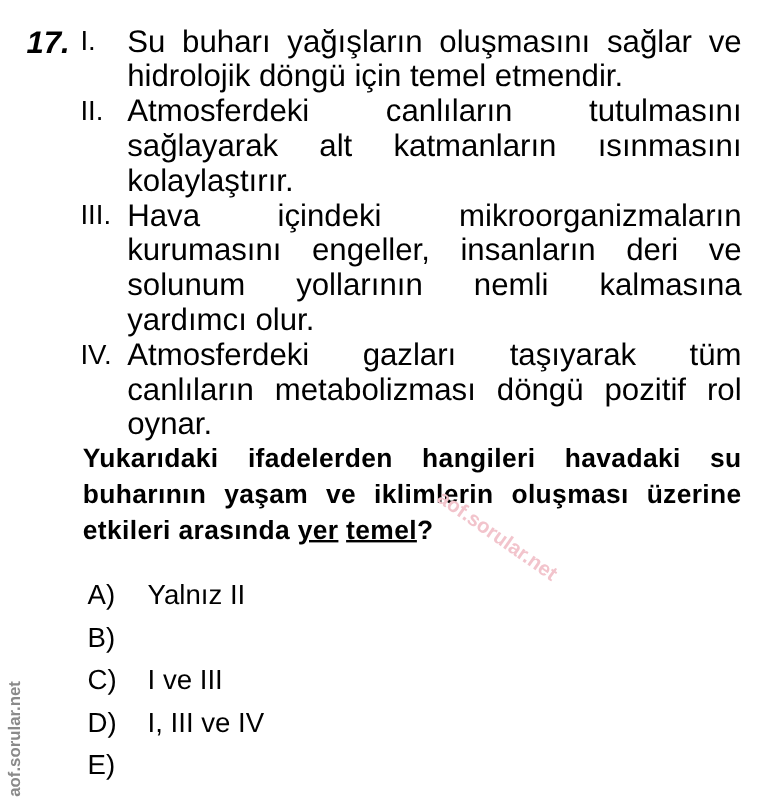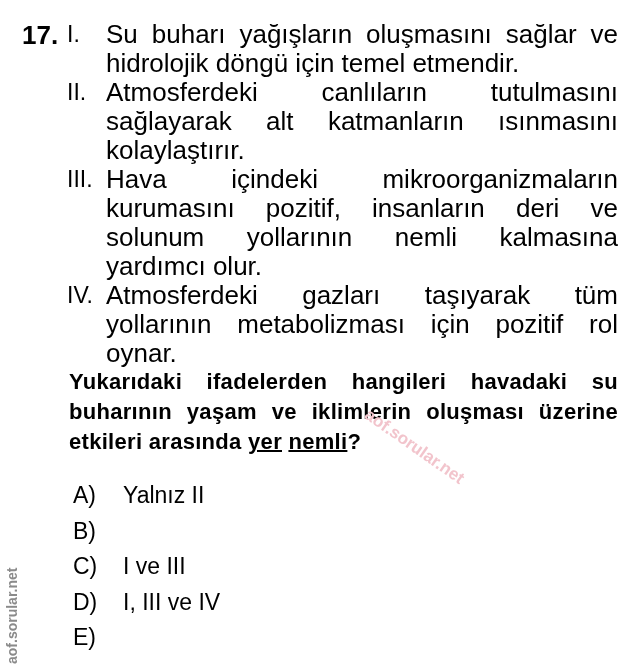--- a/index.html
+++ b/index.html
@@ -2,21 +2,21 @@
 <html><head>
   <meta charset="utf-8">
   <style>
     html, body { margin: 0; padding: 0; background: #ffffff; }
     body {
       width: 641px; height: 670px; position: relative; overflow: hidden;
       font-family: "Liberation Sans", sans-serif; color: #000;
     }
     .qnum {
       position: absolute; left: 22px; top: 20px;
-      font-size: 26px; font-weight: bold;
+      font-size: 26px; font-weight: bold; font-style: italic;
     }
     .stmt { position: absolute; left: 0; width: 641px; }
     .roman {
       position: absolute; left: 67px; font-size: 23px; line-height: 29px;
     }
     .stmt-text {
       position: absolute; left: 106px; width: 512px;
       font-size: 26px; line-height: 29px; text-align: justify;
       text-align-last: left;
     }
@@ -52,28 +52,28 @@
 <div class="stmt" style="top:20px">
   <span class="roman">I.</span>
   <span class="stmt-text">Su buharı yağışların oluşmasını sağlar ve hidrolojik döngü için temel etmendir.</span>
 </div>
 <div class="stmt" style="top:78px">
   <span class="roman">II.</span>
   <span class="stmt-text">Atmosferdeki canlıların tutulmasını sağlayarak alt katmanların ısınmasını kolaylaştırır.</span>
 </div>
 <div class="stmt" style="top:165px">
   <span class="roman">III.</span>
-  <span class="stmt-text">Hava içindeki mikroorganizmaların kurumasını pozitif, insanların deri ve solunum yollarının nemli kalmasına yardımcı olur.</span>
+  <span class="stmt-text">Hava içindeki mikroorganizmaların kurumasını engeller, insanların deri ve solunum yollarının nemli kalmasına yardımcı olur.</span>
 </div>
 <div class="stmt" style="top:281px">
   <span class="roman">IV.</span>
-  <span class="stmt-text">Atmosferdeki gazları taşıyarak tüm yollarının metabolizması için pozitif rol oynar.</span>
+  <span class="stmt-text">Atmosferdeki gazları taşıyarak tüm canlıların metabolizması döngü pozitif rol oynar.</span>
 </div>
 
-<div class="prompt"><span>Yukarıdaki ifadelerden hangileri havadaki su buharının yaşam ve iklimlerin oluşması üzerine etkileri arasında </span><u>yer</u> <u>nemli</u><span>?</span></div>
+<div class="prompt"><span>Yukarıdaki ifadelerden hangileri havadaki su buharının yaşam ve iklimlerin oluşması üzerine etkileri arasında </span><u>yer</u> <u>temel</u><span>?</span></div>
 
 <div class="watermark-diag">aof.sorular.net</div>
 
 <div class="options">
   <div class="option">
     <span class="opt-letter">A)</span>
     <span>Yalnız II</span>
   </div>
   <div class="option">
     <span class="opt-letter">B)</span>

